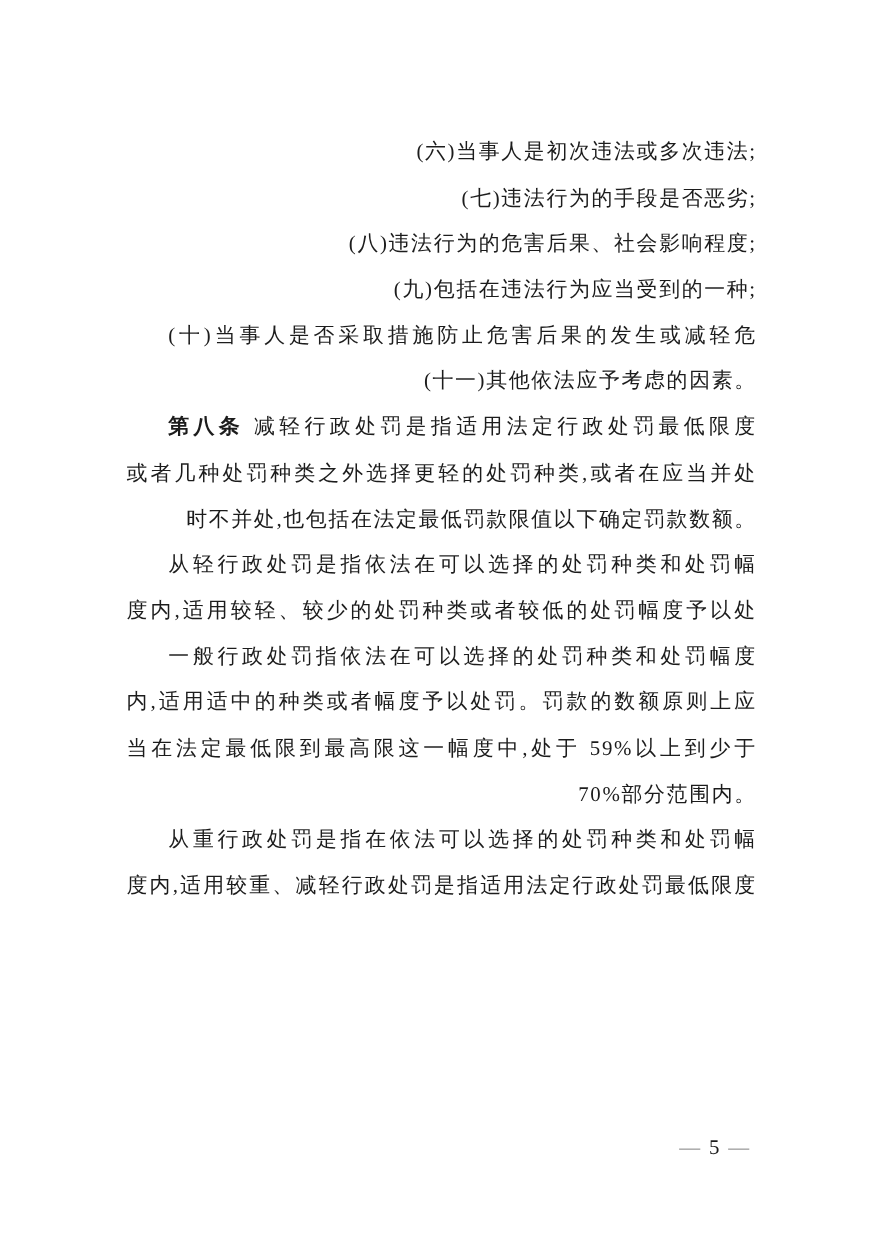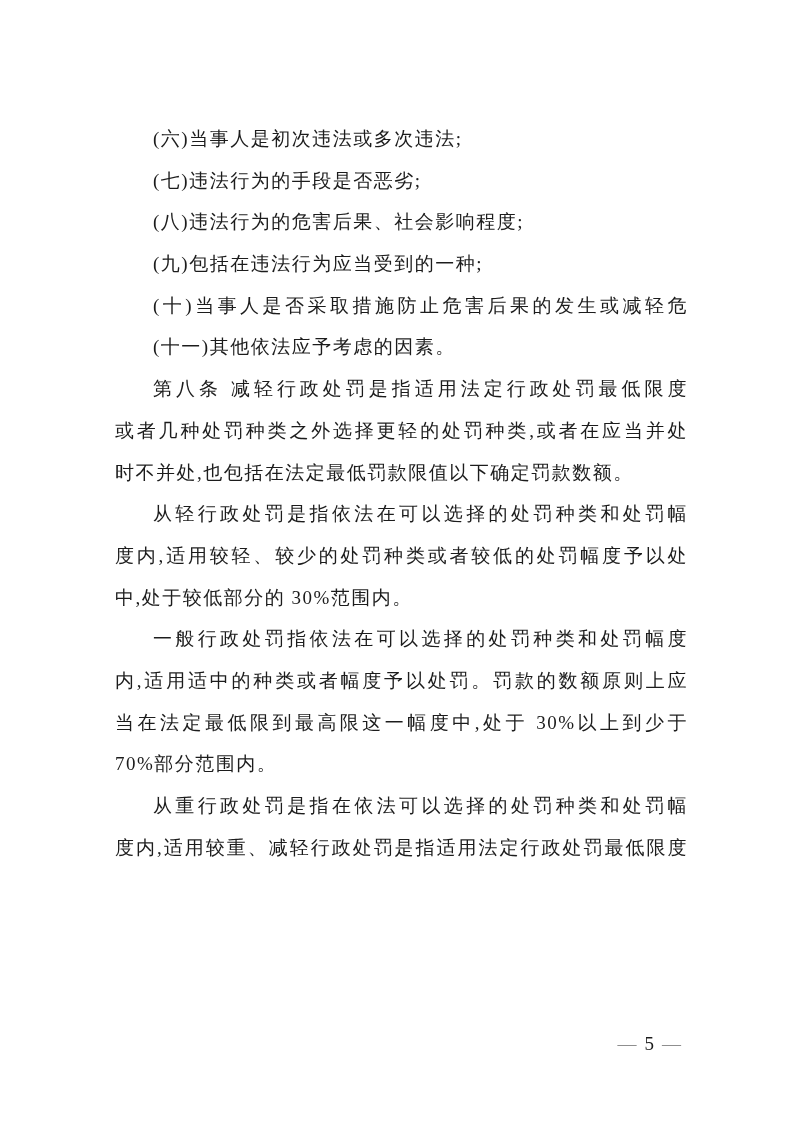--- a/index.html
+++ b/index.html
@@ -23,26 +23,26 @@
     left: 115px;
     top: 118px;
     width: 573px;
     font-size: 19px;
     letter-spacing: 1.5px;
   }
   .line {
     height: 41.7px;
     line-height: 41.7px;
     white-space: nowrap;
-    text-align: left;
+    text-align: right;
   }
   .line.indent { text-indent: 38px; }
   .line.fill { text-align-last: justify; }
   .line b.article-no {
-    font-weight: normal;
+    font-weight: bold;
     margin-right: 9px;
     font-family: "Liberation Sans", "DejaVu Sans", sans-serif;
   }
   .footer {
     position: absolute;
     top: 1033px;
     right: 112px;
     font-size: 19px;
     line-height: 22px;
     white-space: nowrap;
@@ -65,24 +65,23 @@
       <div class="line indent"><span>(七)违法行为的手段是否恶劣;</span></div>
       <div class="line indent"><span>(八)违法行为的危害后果、社会影响程度;</span></div>
       <div class="line indent"><span>(九)包括在违法行为应当受到的一种;</span></div>
       <div class="line indent fill"><span>(十)当事人是否采取措施防止危害后果的发生或减轻危</span></div>
       <div class="line indent"><span>(十一)其他依法应予考虑的因素。</span></div>
       <div class="line indent fill"><b class="article-no">第八条</b><span>减轻行政处罚是指适用法定行政处罚最低限度</span></div>
       <div class="line fill"><span>或者几种处罚种类之外选择更轻的处罚种类,或者在应当并处</span></div>
       <div class="line"><span>时不并处,也包括在法定最低罚款限值以下确定罚款数额。</span></div>
       <div class="line indent fill"><span>从轻行政处罚是指依法在可以选择的处罚种类和处罚幅</span></div>
       <div class="line fill"><span>度内,适用较轻、较少的处罚种类或者较低的处罚幅度予以处</span></div>
-      <div class="line"><span>中,处于较低部分的 30%范围内。</span></div>
       <div class="line indent fill"><span>一般行政处罚指依法在可以选择的处罚种类和处罚幅度</span></div>
       <div class="line fill"><span>内,适用适中的种类或者幅度予以处罚。罚款的数额原则上应</span></div>
-      <div class="line fill"><span>当在法定最低限到最高限这一幅度中,处于 30%以上到少于</span></div>
+      <div class="line fill"><span>当在法定最低限到最高限这一幅度中,处于 59%以上到少于</span></div>
       <div class="line"><span>70%部分范围内。</span></div>
       <div class="line indent fill"><span>从重行政处罚是指在依法可以选择的处罚种类和处罚幅</span></div>
       <div class="line fill"><span>度内,适用较重、减轻行政处罚是指适用法定行政处罚最低限度</span></div>
     </div>
   <div class="footer">
     <span class="dash">—</span><span class="num">5</span><span class="dash">—</span>
   </div>
 </div>
 
 </body></html>

